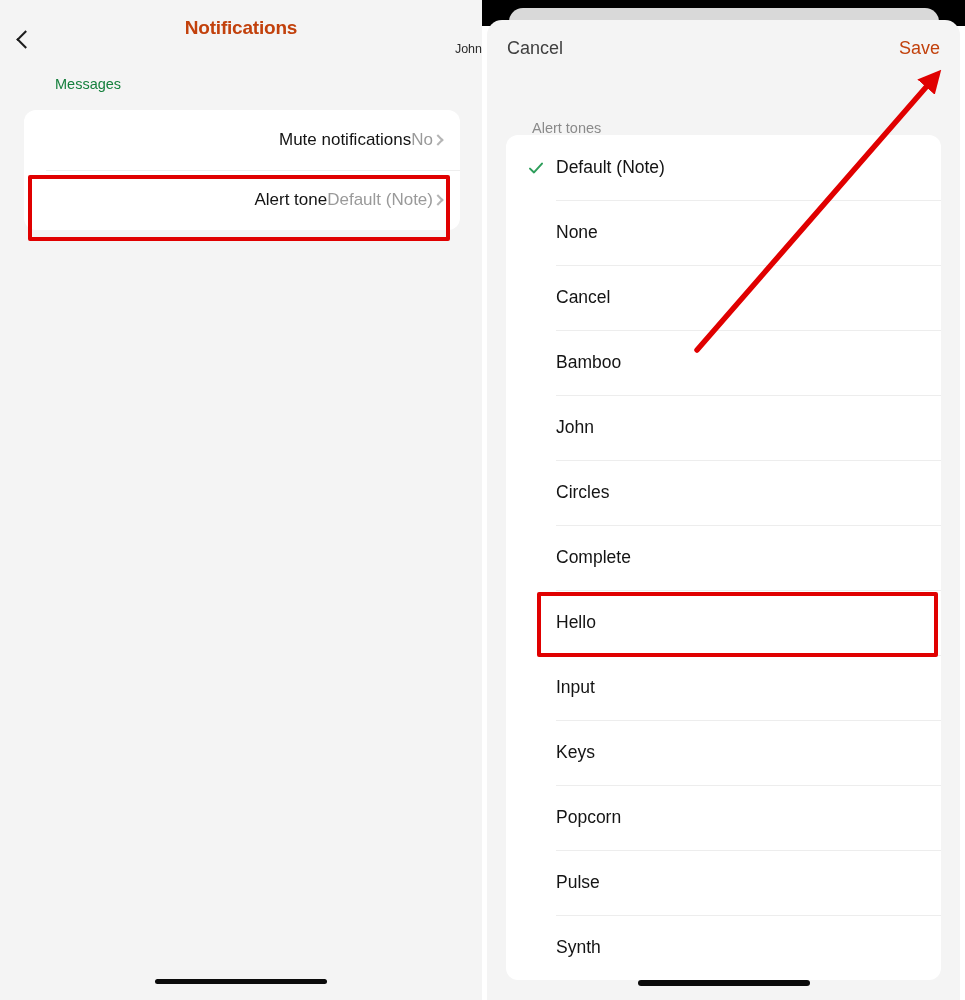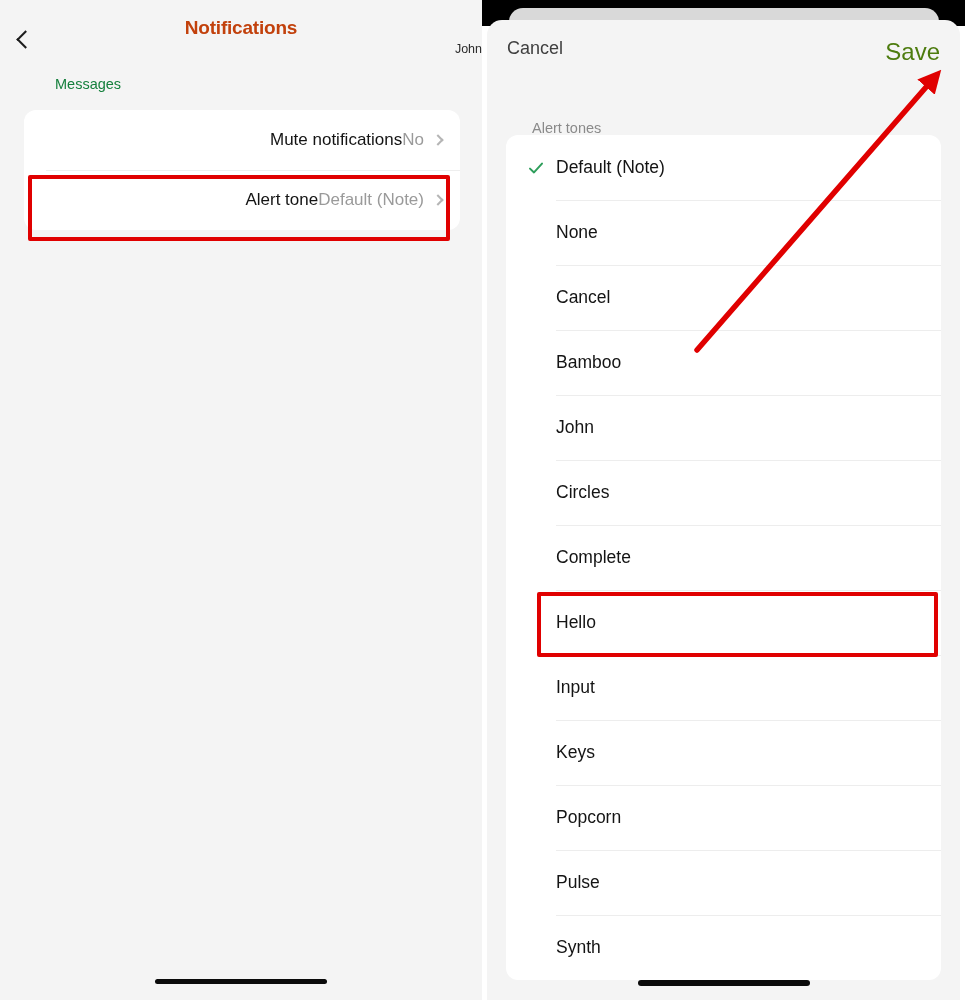--- a/index.html
+++ b/index.html
@@ -46,21 +46,21 @@
   .l-row {
     position:relative; height:60px; display:flex; align-items:center;
     padding:0 18px 0 22px;
     text-align:right;
   }
   .l-row + .l-row::before {
     content:""; position:absolute; left:22px; right:0; top:0; height:1px;
     background:#eeeeee;
   }
   .l-row-label { font-size:17px; color:#141414; flex:1; }
-  .l-row-value { font-size:17px; color:#9a9a9a; margin-right:10px; }
+  .l-row-value { font-size:17px; color:#9a9a9a; margin-right:1px; }
   .chev-right {
     width:8px; height:8px;
     border-right:2px solid #b5b5b5;
     border-top:2px solid #b5b5b5;
     transform:rotate(45deg);
   }
   .home-bar-left {
     position:absolute; left:155px; bottom:16px; width:172px; height:5px;
     background:#0a0a0a; border-radius:3px;
   }
@@ -86,21 +86,21 @@
     position:absolute; left:0; top:0; width:473px; height:55px;
   }
   .r-cancel {
     position:absolute; left:20px; top:18px; font-size:18px; color:#404040;
   }
   .r-navtitle {
     position:absolute; left:0; top:18px; width:473px; text-align:center;
     font-size:18px; font-weight:bold; color:#111;
   }
   .r-save {
-    position:absolute; right:20px; top:18px; font-size:24px; color:#4d7c0f;text-align:center;
+    position:absolute; right:20px; top:18px; font-size:18px; color:#c2410c;text-align:center;
   }
   .r-section-label {
     position:absolute; left:45px; top:100px;
     font-size:14.5px; color:#8a8a8a;
   }
   .r-card {
     position:absolute; left:19px; top:115px; width:435px;
     background:#ffffff; border-radius:12px; overflow:hidden;
   }
   .r-row {

